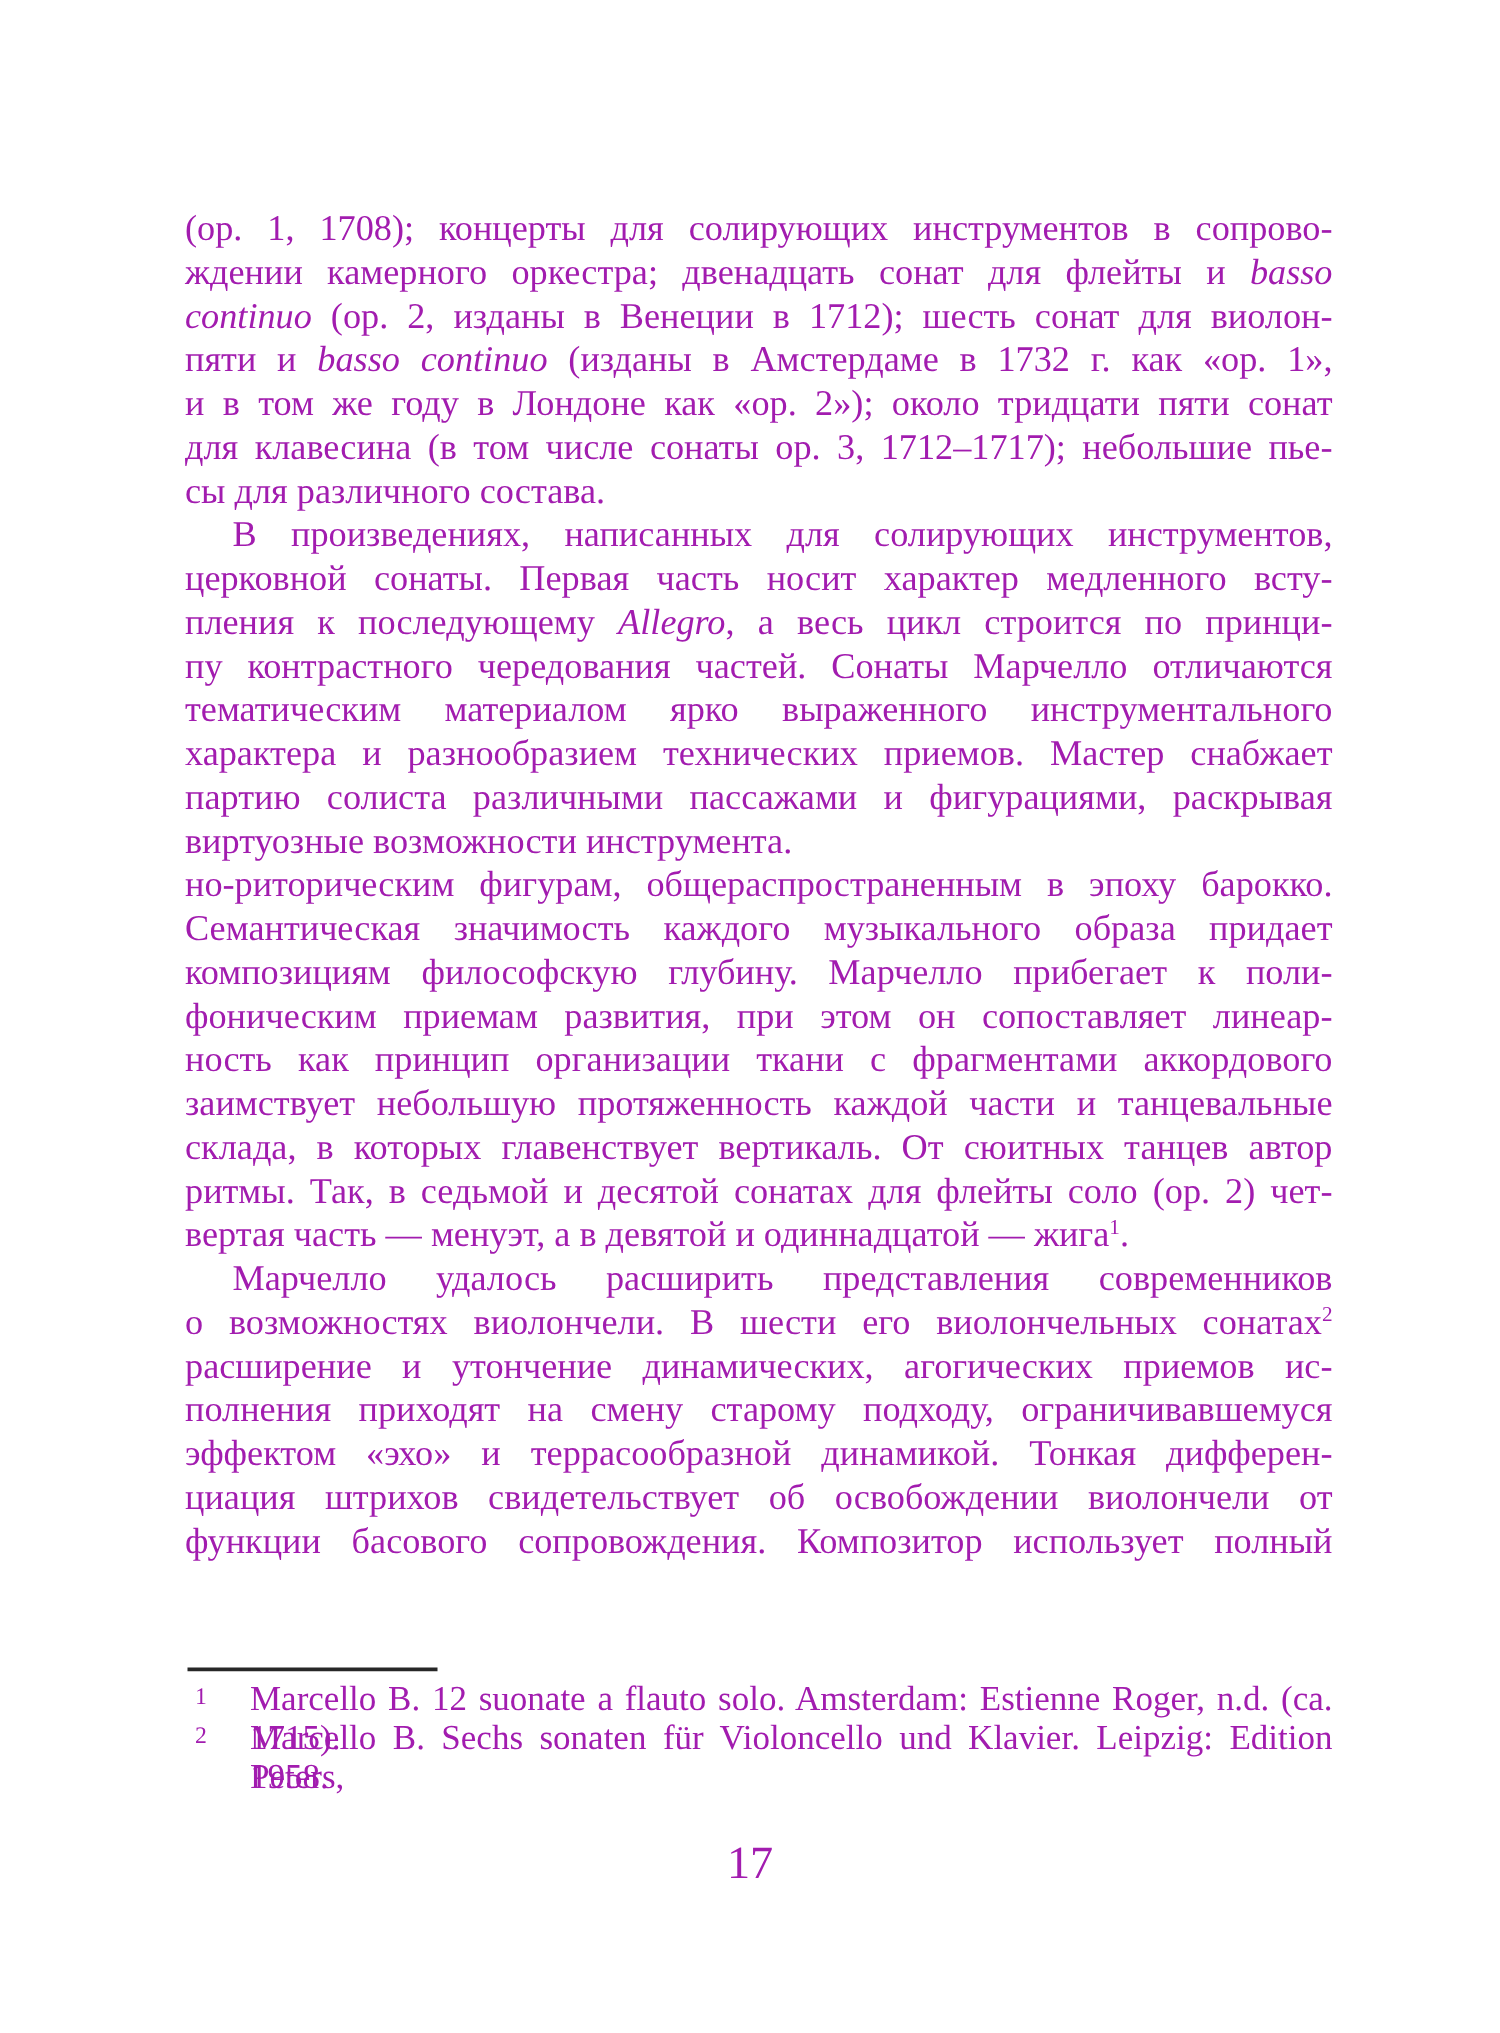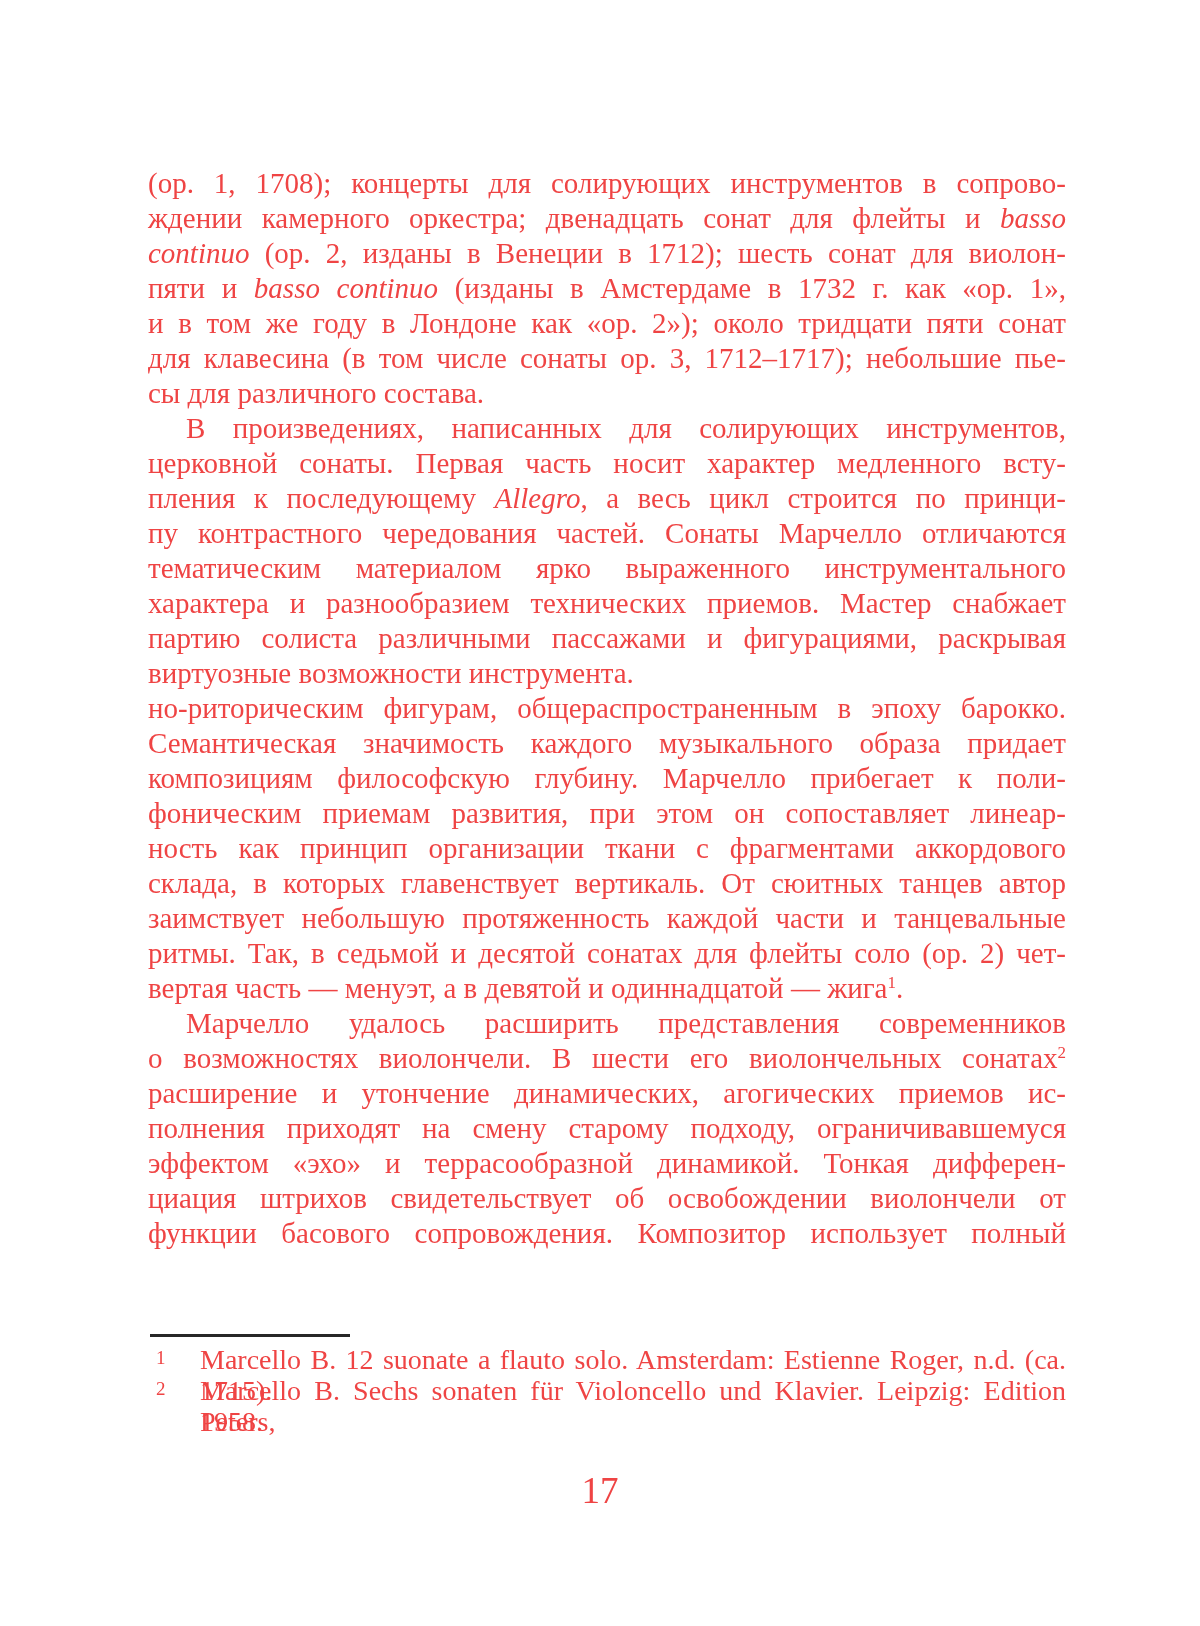--- a/index.html
+++ b/index.html
@@ -6,21 +6,21 @@
   body {
     width: 1200px; height: 1626px;
     background: #ffffff;
     font-family: "Liberation Serif", "DejaVu Serif", serif;
   }
   .page {
     position: relative;
     width: 1200px; height: 1626px;
     background: #ffffff;
     overflow: hidden;
-    color: #ef4444;
+    color: #a21caf;
   }
   .body-text {
     position: absolute;
     left: 148px; top: 166px; width: 918px;
     font-size: 29px;
     line-height: 35px;
   }
   .paragraph { margin: 0; padding: 0; }
   .line {
     height: 35px;
@@ -98,22 +98,22 @@
         <div class="line"><span>характера и разнообразием технических приемов. Мастер снабжает</span></div>
         <div class="line"><span>партию солиста различными пассажами и фигурациями, раскрывая</span></div>
         <div class="line last"><span>виртуозные возможности инструмента.</span></div>
       </div>
       <div class="paragraph">
         <div class="line"><span>но-риторическим фигурам, общераспространенным в эпоху барокко.</span></div>
         <div class="line"><span>Семантическая значимость каждого музыкального образа придает</span></div>
         <div class="line"><span>композициям философскую глубину. Марчелло прибегает к поли-</span></div>
         <div class="line"><span>фоническим приемам развития, при этом он сопоставляет линеар-</span></div>
         <div class="line"><span>ность как принцип организации ткани с фрагментами аккордового</span></div>
+        <div class="line"><span>заимствует небольшую протяженность каждой части и танцевальные</span></div>
         <div class="line"><span>склада, в которых главенствует вертикаль. От сюитных танцев автор</span></div>
-        <div class="line"><span>заимствует небольшую протяженность каждой части и танцевальные</span></div>
         <div class="line"><span>ритмы. Так, в седьмой и десятой сонатах для флейты соло (ор. 2) чет-</span></div>
         <div class="line last"><span>вертая часть — менуэт, а в девятой и одиннадцатой — жига</span><sup>1</sup><span>.</span></div>
       </div>
       <div class="paragraph">
         <div class="line indent"><span>Марчелло удалось расширить представления современников</span></div>
         <div class="line"><span>о возможностях виолончели. В шести его виолончельных сонатах</span><sup>2</sup></div>
         <div class="line"><span>расширение и утончение динамических, агогических приемов ис-</span></div>
         <div class="line"><span>полнения приходят на смену старому подходу, ограничивавшемуся</span></div>
         <div class="line"><span>эффектом «эхо» и террасообразной динамикой. Тонкая дифферен-</span></div>
         <div class="line"><span>циация штрихов свидетельствует об освобождении виолончели от</span></div>

